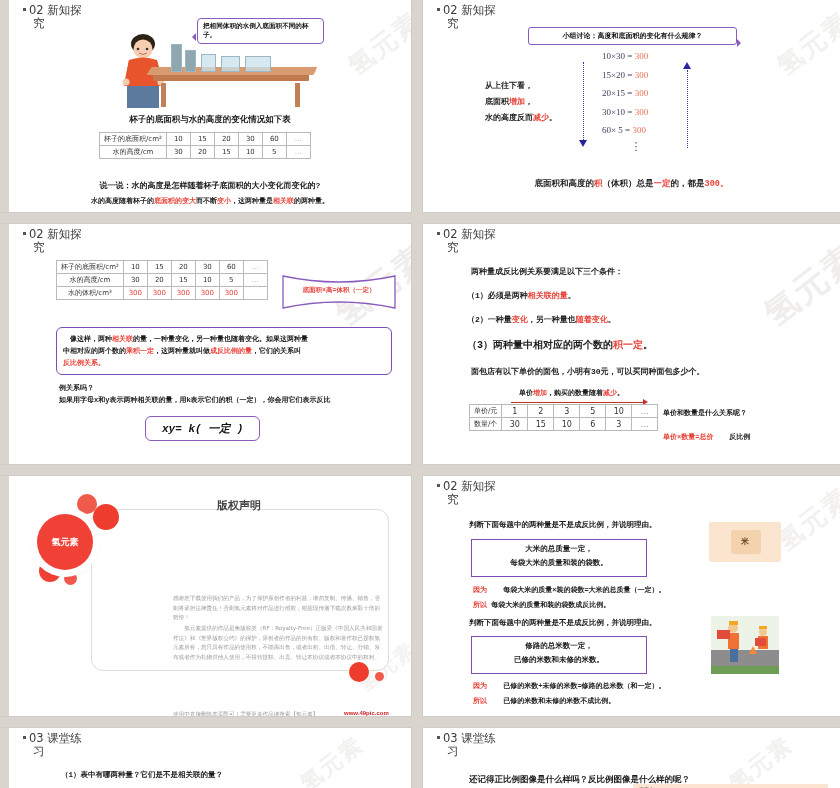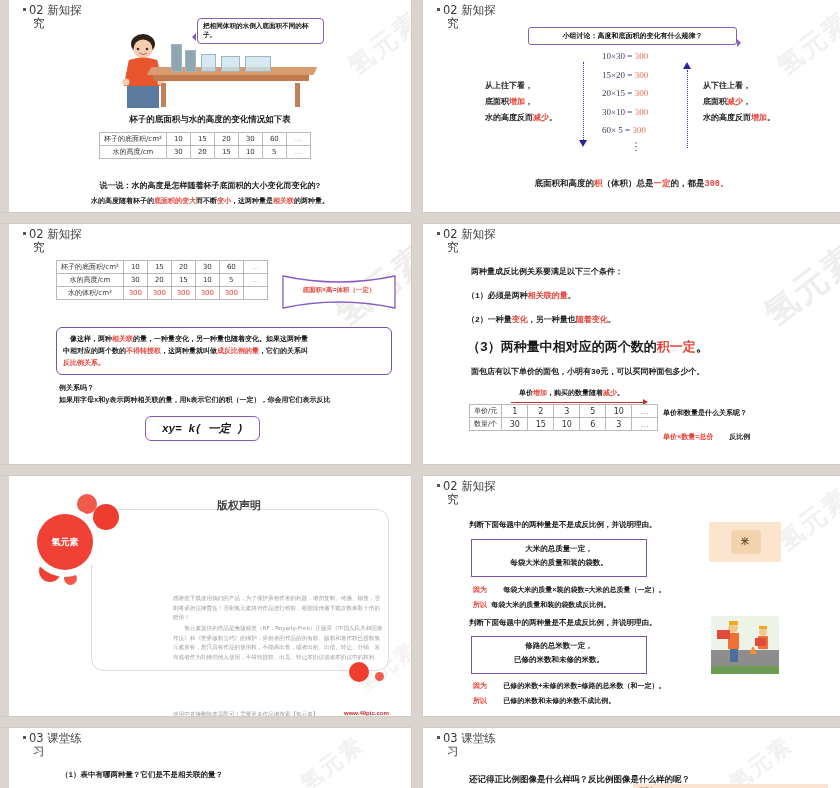--- a/index.html
+++ b/index.html
@@ -218,25 +218,20 @@
       <div><span>30×10</span> = <span class="r">300</span></div>
       <div><span>60× 5</span> = <span class="r">300</span></div>
       <div style="text-align:center;width:68px;font-size:11px;color:#3d3d5c;line-height:12px;">⋮</div>
     </div>
 
     <div class="sidetxt cn" style="left:62px;top:78px;width:100px;">
       <div>从上往下看，</div>
       <div>底面积<span class="red">增加</span>，</div>
       <div>水的高度反而<span class="red">减少</span>。</div>
     </div>
-    <div class="sidetxt cn" style="left:280px;top:78px;width:110px;">
-      <div>从下往上看，</div>
-      <div>底面积<span class="red">减少</span>，</div>
-      <div>水的高度反而<span class="red">增加</span>。</div>
-    </div>
 
     <div class="s2-concl cn">
       <span>底面积和高度的</span><span class="red">积</span><span>（体积）总是</span><span class="red">一定</span><span>的，都是</span><span class="red">300。</span>
     </div>
   </div>
 
   <div class="slide left">
     <div class="wm big">氢元素</div>
     <div class="hdr">
       <span class="dot"></span><span>02</span>
@@ -281,21 +276,21 @@
         <path d="M4 4 Q60 16 116 4 L116 36 Q60 24 4 36 Z" fill="#fff" stroke="#8a5bbf" stroke-width="1.3"></path>
       </svg>
       <div class="cn red bold" style="position:absolute;left:0;right:0;top:14px;text-align:center;font-size:6.5px;">底面积×高=体积（一定）</div>
     </div>
 
     <div class="purplebox cn" style="position:absolute;left:47px;top:103px;width:322px;padding:5px 6px;">
       <div style="font-size:7px;line-height:12px;font-weight:bold;color:#1b1b1b;">
         　像这样，两种<span class="red">相关联</span>的量，一种量变化，另一种量也随着变化。如果这两种量
       </div>
       <div style="font-size:7px;line-height:12px;font-weight:bold;color:#1b1b1b;">
-        中相对应的两个数的<span class="red">不得转授权</span>，这两种量就叫做<span class="red">成反比例的量</span>，它们的关系叫
+        中相对应的两个数的<span class="red">乘积一定</span>，这两种量就叫做<span class="red">成反比例的量</span>，它们的关系叫
       </div>
       <div style="font-size:7px;line-height:12px;font-weight:bold;" class="red">反比例关系。</div>
     </div>
 
     <div class="cn" style="position:absolute;left:50px;top:158px;width:330px;font-size:7px;line-height:12px;font-weight:bold;color:#1b1b1b;">
       <div>例关系吗？</div>
       <div>如果用字母x和y表示两种相关联的量，用k表示它们的积（一定），你会用它们表示反比</div>
     </div>
 
     <div class="formula cn" style="position:absolute;left:136px;top:192px;">xy= k( 一定 )</div>
@@ -310,21 +305,21 @@
     </div>
 
     <div class="cn bold" style="position:absolute;left:48px;top:42px;font-size:8px;color:#1b1b1b;">两种量成反比例关系要满足以下三个条件：</div>
 
     <div class="cn bold" style="position:absolute;left:44px;top:66px;font-size:8px;color:#1b1b1b;">
       <span>（1）必须是两种</span><span class="red">相关联的量</span><span>。</span>
     </div>
     <div class="cn bold" style="position:absolute;left:44px;top:90px;font-size:8px;color:#1b1b1b;">
       <span>（2）一种量</span><span class="red">变化</span><span>，另一种量也</span><span class="red">随着变化</span><span>。</span>
     </div>
-    <div class="cn bold" style="position:absolute;left:44px;top:114px;font-size:13px;color:#1b1b1b;">
+    <div class="cn bold" style="position:absolute;left:44px;top:114px;font-size:10px;color:#1b1b1b;">
       <span>（3）两种量中相对应的两个数的</span><span class="red">积一定</span><span>。</span>
     </div>
 
     <div class="cn bold" style="position:absolute;left:48px;top:142px;font-size:8px;color:#1b1b1b;">面包店有以下单价的面包，小明有30元，可以买同种面包多少个。</div>
 
     <div class="cn bold" style="position:absolute;left:96px;top:164px;font-size:7px;color:#1b1b1b;">
       <span>单价</span><span class="red">增加</span><span>，购买的数量随着</span><span class="red">减少</span><span>。</span>
     </div>
 
     <div style="position:absolute;left:88px;top:178px;width:134px;height:1.4px;background:#c4302b;"></div>

